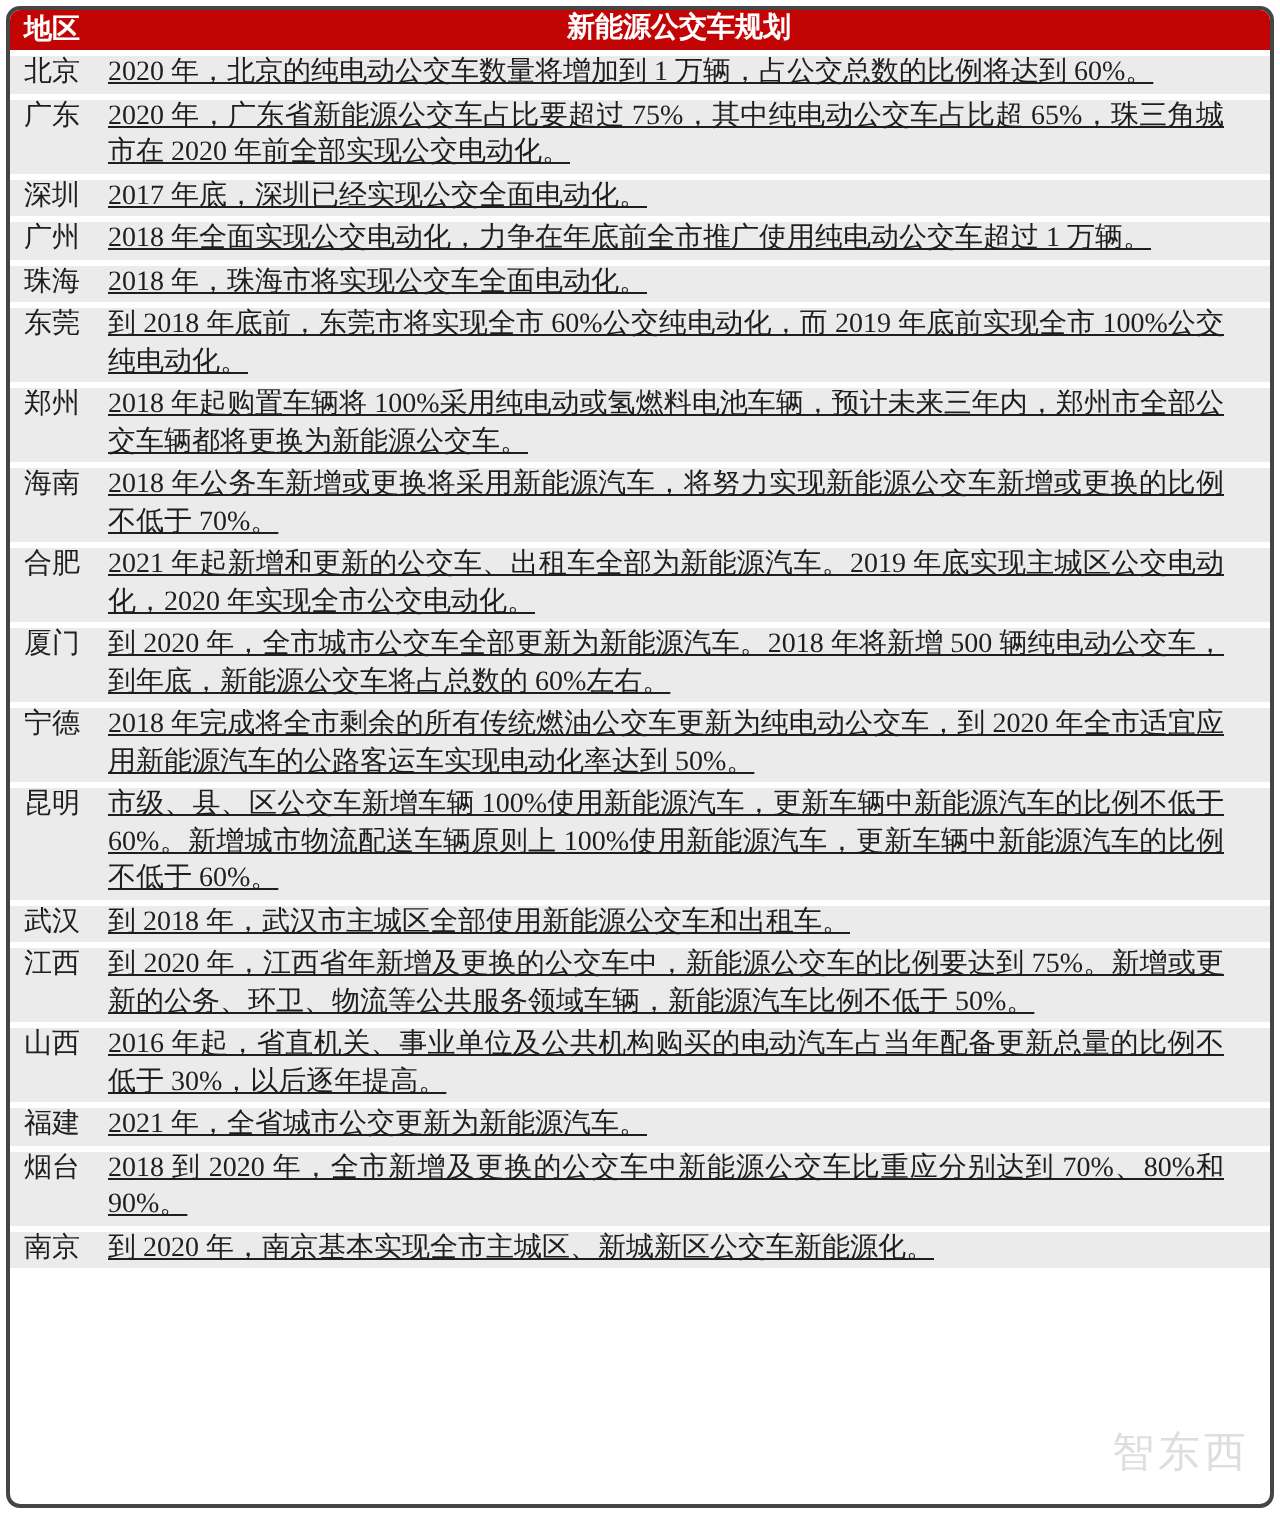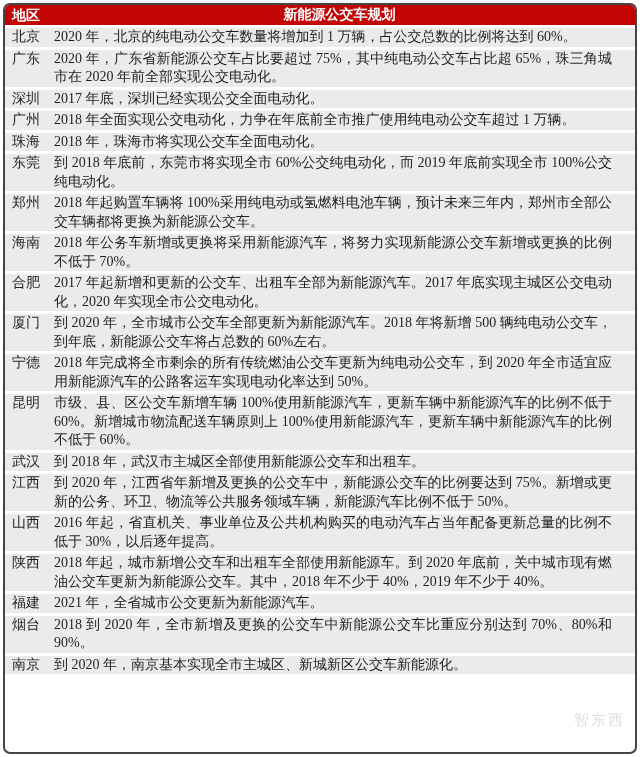--- a/index.html
+++ b/index.html
@@ -57,26 +57,27 @@
     line-height: 18.5px;
   }
   .cell-region {
     flex: 0 0 33px;
     font-weight: 500;
   }
   .cell-plan {
     flex: 1;
     padding-left: 9px;
     text-align: justify;
+    text-decoration: underline;
   }
   .watermark {
     position: absolute;
     right: 10px;
-    bottom: 22px;
-    font-size: 15px;
+    bottom: 12px;
+    font-size: 21px;
     font-weight: normal;
     letter-spacing: 2px;
     color: rgba(160,160,160,0.35);
     text-shadow: 0 0 1px rgba(255,255,255,0.6);
     pointer-events: none;
   }
 </style>
 </head>
 <body>
 
@@ -125,21 +126,21 @@
         <div class="cell-plan">2018 年起购置车辆将 100%采用纯电动或氢燃料电池车辆，预计未来三年内，郑州市全部公交车辆都将更换为新能源公交车。</div>
       </div>
 
       <div class="row">
         <div class="cell-region">海南</div>
         <div class="cell-plan">2018 年公务车新增或更换将采用新能源汽车，将努力实现新能源公交车新增或更换的比例不低于 70%。</div>
       </div>
 
       <div class="row">
         <div class="cell-region">合肥</div>
-        <div class="cell-plan">2017 年起新增和更新的公交车、出租车全部为新能源汽车。2017 年底实现主城区公交电动化，2020 年实现全市公交电动化。</div>
+        <div class="cell-plan">2021 年起新增和更新的公交车、出租车全部为新能源汽车。2019 年底实现主城区公交电动化，2020 年实现全市公交电动化。</div>
       </div>
 
       <div class="row">
         <div class="cell-region">厦门</div>
         <div class="cell-plan">到 2020 年，全市城市公交车全部更新为新能源汽车。2018 年将新增 500 辆纯电动公交车，到年底，新能源公交车将占总数的 60%左右。</div>
       </div>
 
       <div class="row">
         <div class="cell-region">宁德</div>
         <div class="cell-plan">2018 年完成将全市剩余的所有传统燃油公交车更新为纯电动公交车，到 2020 年全市适宜应用新能源汽车的公路客运车实现电动化率达到 50%。</div>
@@ -160,24 +161,20 @@
       <div class="row">
         <div class="cell-region">江西</div>
         <div class="cell-plan">到 2020 年，江西省年新增及更换的公交车中，新能源公交车的比例要达到 75%。新增或更新的公务、环卫、物流等公共服务领域车辆，新能源汽车比例不低于 50%。</div>
       </div>
 
       <div class="row">
         <div class="cell-region">山西</div>
         <div class="cell-plan">2016 年起，省直机关、事业单位及公共机构购买的电动汽车占当年配备更新总量的比例不低于 30%，以后逐年提高。</div>
       </div>
 
-      <div class="row">
-        <div class="cell-region">陕西</div>
-        <div class="cell-plan">2018 年起，城市新增公交车和出租车全部使用新能源车。到 2020 年底前，关中城市现有燃油公交车更新为新能源公交车。其中，2018 年不少于 40%，2019 年不少于 40%。</div>
-      </div>
 
       <div class="row">
         <div class="cell-region">福建</div>
         <div class="cell-plan">2021 年，全省城市公交更新为新能源汽车。</div>
       </div>
 
       <div class="row">
         <div class="cell-region">烟台</div>
         <div class="cell-plan">2018 到 2020 年，全市新增及更换的公交车中新能源公交车比重应分别达到 70%、80%和 90%。</div>
       </div>

